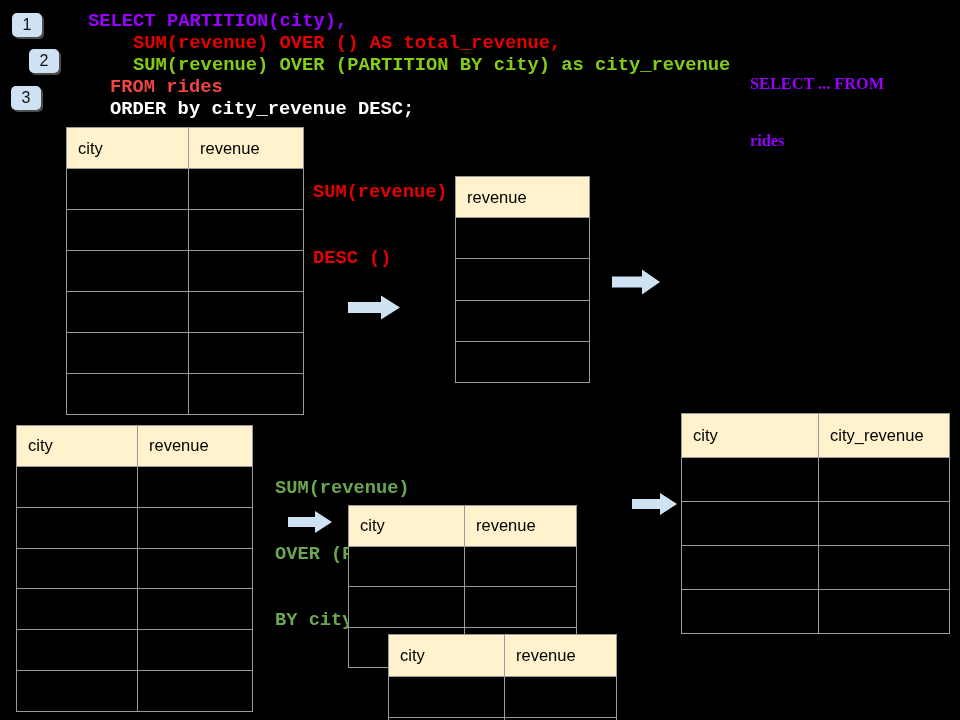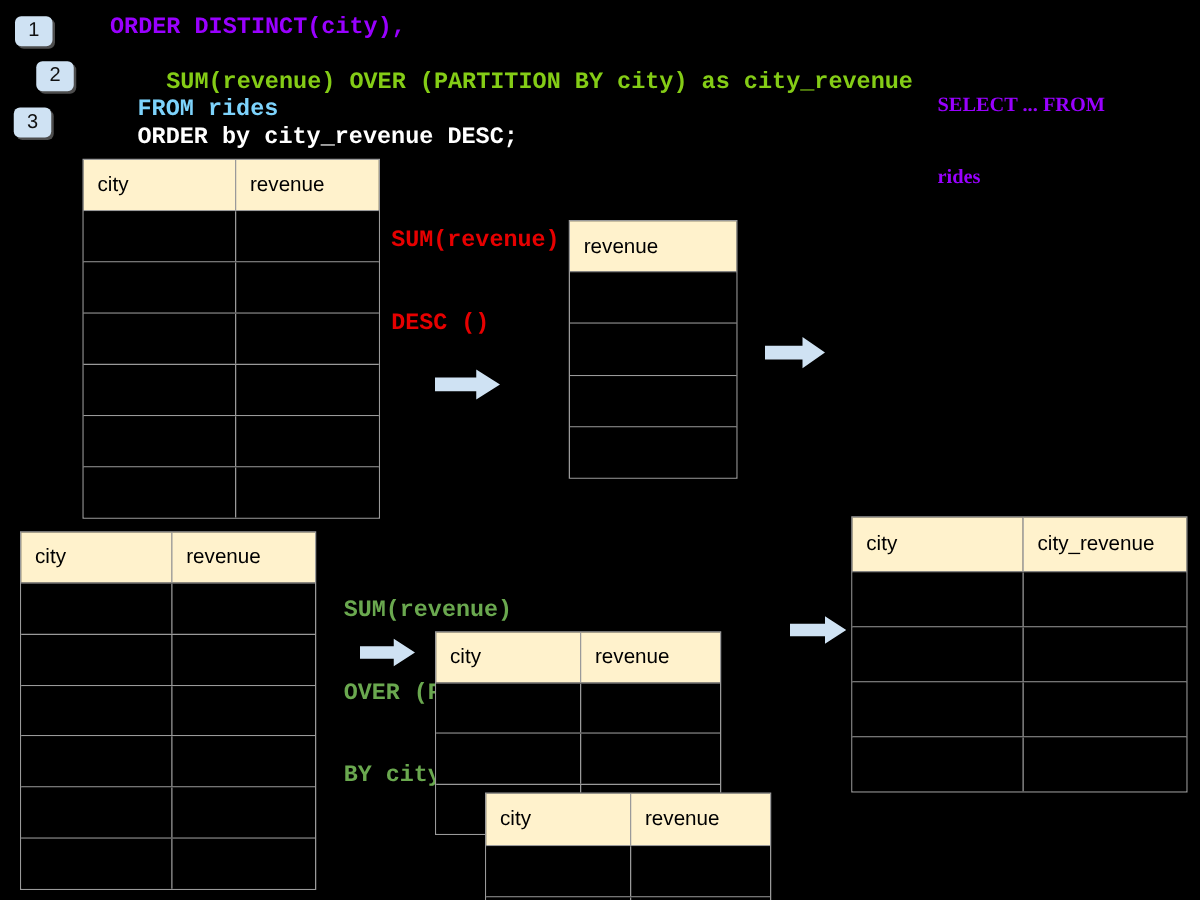--- a/index.html
+++ b/index.html
@@ -51,23 +51,24 @@
 </style>
 </head>
 <body>
 
 <div class="canvas">
 
   <div class="badge b1">1</div>
   <div class="badge b2">2</div>
   <div class="badge b3">3</div>
 
-  <div class="code-line l1" style="color: rgb(153, 0, 255);">ORDER DISTINCT(city),</div>
+  <div class="code-line l1" style="color: rgb(153, 0, 255);">SELECT PARTITION(city),</div>
+  <div class="code-line l2" style="color: rgb(230, 0, 0);">SUM(revenue) OVER () AS total_revenue,</div>
   <div class="code-line l3" style="color: #84cc16;">SUM(revenue) OVER (PARTITION BY city) as city_revenue</div>
-  <div class="code-line l4" style="color: #7dd3fc;">FROM rides</div>
+  <div class="code-line l4" style="color: #ef4444;">FROM rides</div>
   <div class="code-line l5" style="color: #ffffff;">ORDER by city_revenue DESC;</div>
 
   <div class="note-small note-select-from" style="color: rgb(153, 0, 255); font-family: Liberation Serif, serif;">
     <div>SELECT ... FROM</div>
     <div>rides</div>
   </div>
 
   <div class="note note-total" style="color: rgb(230, 0, 0);">
     <div>SUM(revenue)</div>
     <div>DESC ()</div>

